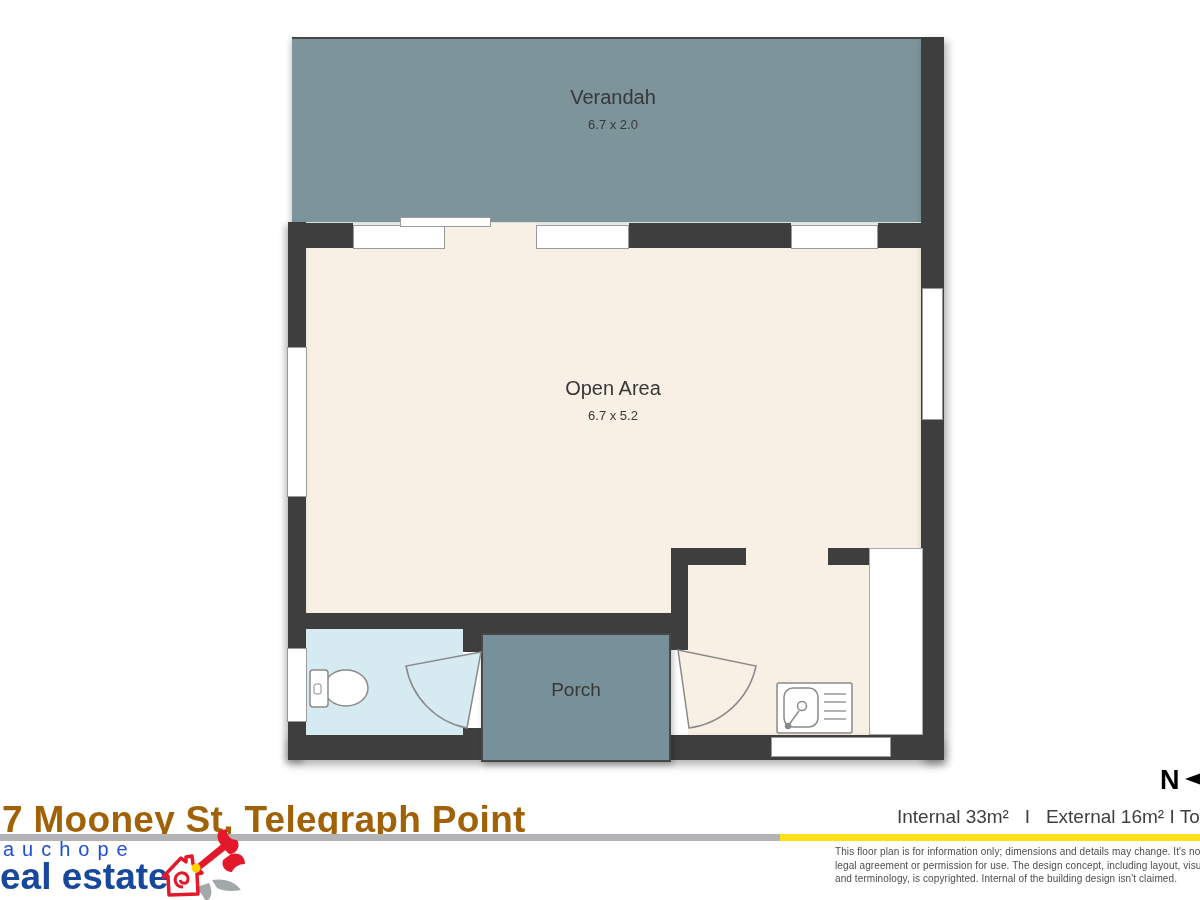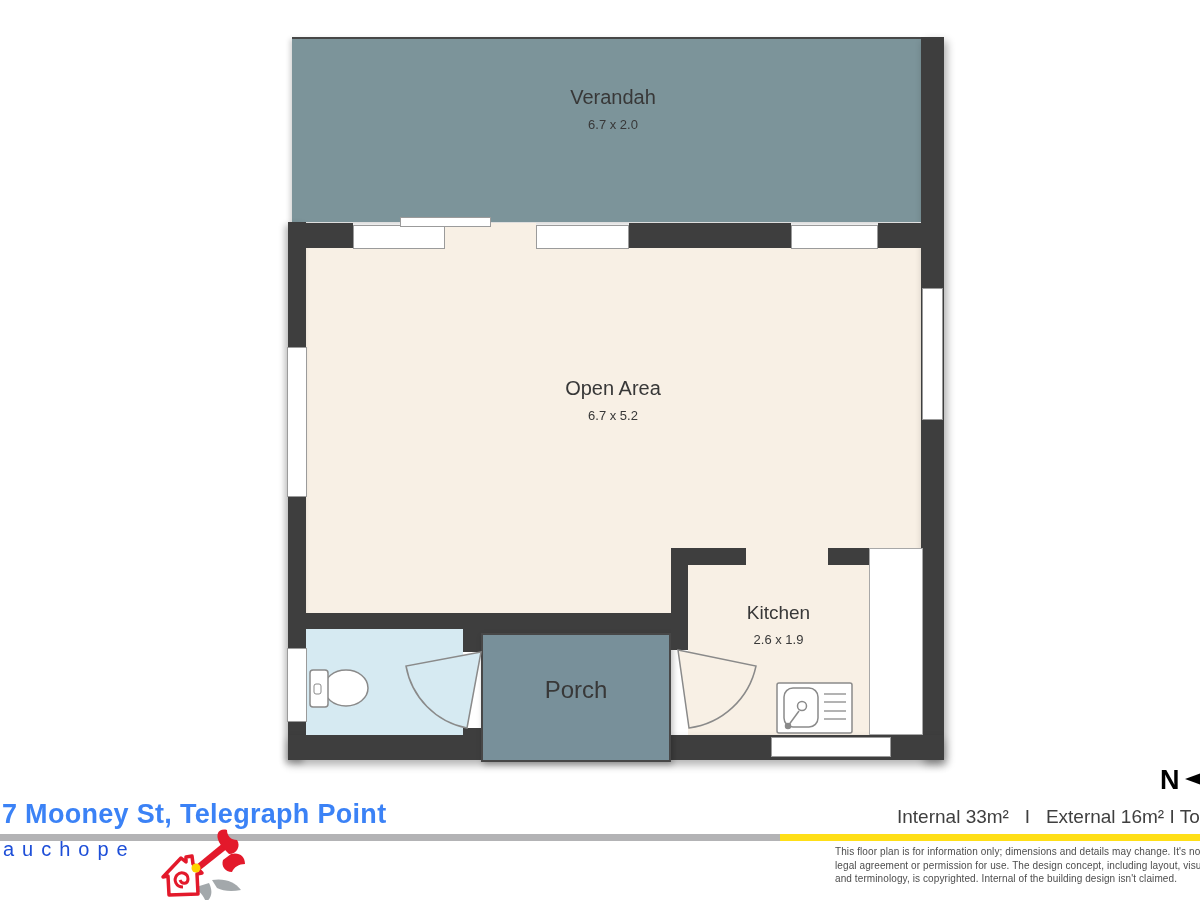--- a/index.html
+++ b/index.html
@@ -4,21 +4,21 @@
 <style>
   html,body{margin:0;padding:0;background:#fff;}
   #stage{position:relative;width:1200px;height:900px;overflow:hidden;background:#ffffff;
          font-family:"Liberation Sans", sans-serif;}
   .abs{position:absolute;}
   .wall{position:absolute;background:#3e3e3e;}
   .win{position:absolute;background:#ffffff;border:1px solid #9b9b9b;box-sizing:border-box;}
   .cream{position:absolute;background:#f8f0e5;}
   .room-label{position:absolute;text-align:center;color:#383838;font-size:20px;line-height:27px;}
   .room-dims{font-size:13px;}
-  #address{position:absolute;left:2px;top:799px;font-size:27px;font-weight:700;color:#3b82f6;
+  #address{position:absolute;left:2px;top:799px;font-size:37px;font-weight:700;color:#a16207;
            letter-spacing:0.3px;white-space:nowrap;}
   #bar-gray{position:absolute;left:0;top:834px;width:780px;height:7px;background:#b3b3b5;}
   #bar-yellow{position:absolute;left:780px;top:834px;width:420px;height:7px;background:#ffdf17;}
   #areas{position:absolute;left:897px;top:806px;font-size:19px;color:#3f3f3f;white-space:pre;}
   #north-n{position:absolute;left:1160px;top:765px;font-size:27px;font-weight:600;color:#000;}
   #north-tri{position:absolute;left:1185px;top:771px;width:0;height:0;
              border-top:8px solid transparent;border-bottom:8px solid transparent;
              border-right:22px solid #000;}
   #disclaimer{position:absolute;left:835px;top:845px;width:365px;height:44px;overflow:hidden;
               font-size:10px;line-height:13.5px;color:#4d4d4d;font-weight:500;letter-spacing:0.1px;}
@@ -108,25 +108,21 @@
     </svg>
 
     <div class="room-label" style="left:289px;top:84px;width:616px;">
       <div>Verandah</div>
       <div class="room-dims">6.7 x 2.0</div>
     </div>
     <div class="room-label" style="left:289px;top:375px;width:616px;text-align:center;">
       <div>Open Area</div>
       <div class="room-dims">6.7 x 5.2</div>
     </div>
-    <div class="room-label" style="left:672px;top:599px;width:181px;font-size:19px;">
-      <div>Kitchen</div>
-      <div class="room-dims">2.6 x 1.9</div>
-    </div>
-    <div class="room-label" style="left:465px;top:676px;width:190px;font-size:24px;">
+    <div class="room-label" style="left:465px;top:676px;width:190px;font-size:19px;">
       <div>Porch</div>
     </div>
   </div>
 
   <div id="address">7 Mooney St, Telegraph Point</div>
 
   <div id="bar-gray"></div>
   <div id="bar-yellow"></div>
 
   <div id="areas">Internal 33m²   I   External 16m² I Total 49m²</div>
@@ -134,20 +130,21 @@
   <div id="north-n">N</div>
   <div id="north-tri"></div>
 
   <div id="disclaimer">
     <div>This floor plan is for information only; dimensions and details may change. It's not a</div>
     <div>legal agreement or permission for use. The design concept, including layout, visuals,</div>
     <div>and terminology, is copyrighted. Internal of the building design isn't claimed.</div>
   </div>
 
   <div id="logo-top">auchope</div>
+  <div id="logo-bottom">eal estate</div>
 
   <svg class="abs" style="left:157px;top:828px;" width="90" height="72" viewBox="0 0 90 72">
 
     <g fill="#a3a8ab">
       <path d="M55 52 C68 50 78 54 84 62 C74 64 66 63 60 60 Z"></path>
       <path d="M52 55 C56 63 55 70 49 74 C46 67 42 62 36 60 Z"></path>
     </g>
 
     <g stroke="#e3192b" fill="#ffffff" stroke-width="3.5" stroke-linejoin="round">
       <path d="M12 67 L11 48 L6 49 L24 30 L29 34 L29 29 L35 28 L36 36 L45 45 L40 46 L41 66 Z"></path>

